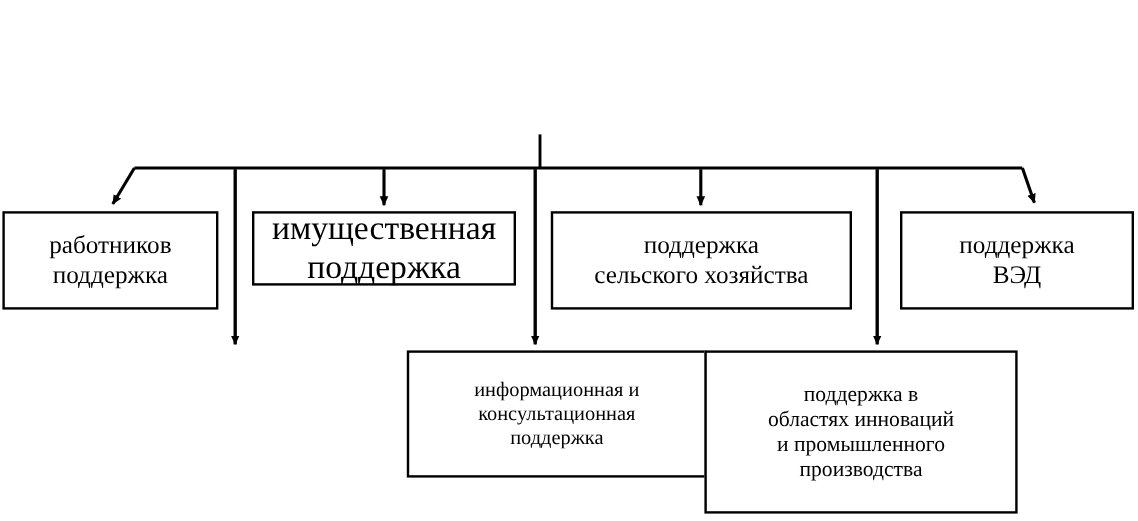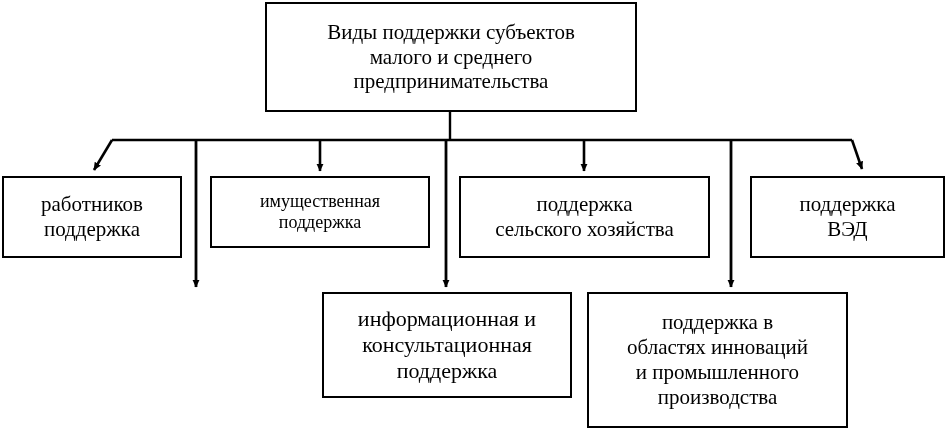--- a/index.html
+++ b/index.html
@@ -28,26 +28,26 @@
     line-height: 1.18;
     z-index: 3;
   }
   .node .label {
     display: block;
     padding: 0 6px;
     white-space: pre-line;
   }
   #node-root { left: 265px; top: 2px; width: 372px; height: 110px; font-size: 21px; }
   #node-fin  { left: 2px;   top: 176px; width: 180px; height: 82px; font-size: 21px; }
-  #node-prop { left: 210px; top: 176px; width: 220px; height: 72px; font-size: 18px; }
+  #node-prop { left: 210px; top: 176px; width: 220px; height: 62px; font-size: 28px; }
   #node-agri { left: 459px; top: 176px; width: 251px; height: 82px; font-size: 21px; }
   #node-ved  { left: 750px; top: 176px; width: 195px; height: 82px; font-size: 21px; }
   #node-train { left: 26px;  top: 292px; width: 277px; height: 127px; font-size: 21px; }
-  #node-info  { left: 322px; top: 292px; width: 250px; height: 106px; font-size: 22px; justify-content: center; }
-  #node-innov { left: 587px; top: 292px; width: 261px; height: 136px; font-size: 21px; }
+  #node-info  { left: 339px; top: 292px; width: 250px; height: 106px; font-size: 17px; justify-content: center; }
+  #node-innov { left: 587px; top: 292px; width: 261px; height: 136px; font-size: 18px; }
 
   #wires {
     position: absolute;
     left: 0; top: 0;
     width: 948px; height: 434px;
     z-index: 1;
   }
 </style>
 </head>
 <body>
@@ -68,25 +68,20 @@
     <path d="M112,140 L94,170" stroke="#000000" stroke-width="2.6" fill="none" marker-end="url(#arrowhead)"></path>
     <path d="M320,141 L320,171" stroke="#000000" stroke-width="2.6" fill="none" marker-end="url(#arrowhead)"></path>
     <path d="M584,141 L584,171" stroke="#000000" stroke-width="2.6" fill="none" marker-end="url(#arrowhead)"></path>
     <path d="M852,140 L862,169" stroke="#000000" stroke-width="2.6" fill="none" marker-end="url(#arrowhead)"></path>
 
     <path d="M196,141 L196,287" stroke="#000000" stroke-width="2.8" fill="none" marker-end="url(#arrowhead)"></path>
     <path d="M446,141 L446,287" stroke="#000000" stroke-width="2.8" fill="none" marker-end="url(#arrowhead)"></path>
     <path d="M731,141 L731,287" stroke="#000000" stroke-width="2.8" fill="none" marker-end="url(#arrowhead)"></path>
   </svg>
 
-  <div class="node" id="node-root">
-    <span class="label">Виды поддержки субъектов
-малого и среднего
-предпринимательства</span>
-  </div>
 
   <div class="node" id="node-fin">
     <span class="label">работников
 поддержка</span>
   </div>
 
   <div class="node" id="node-prop">
     <span class="label">имущественная
 поддержка</span>
   </div>

